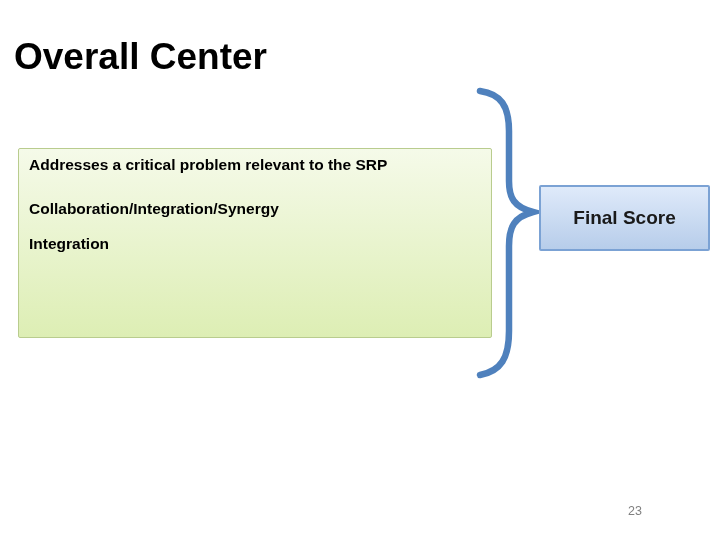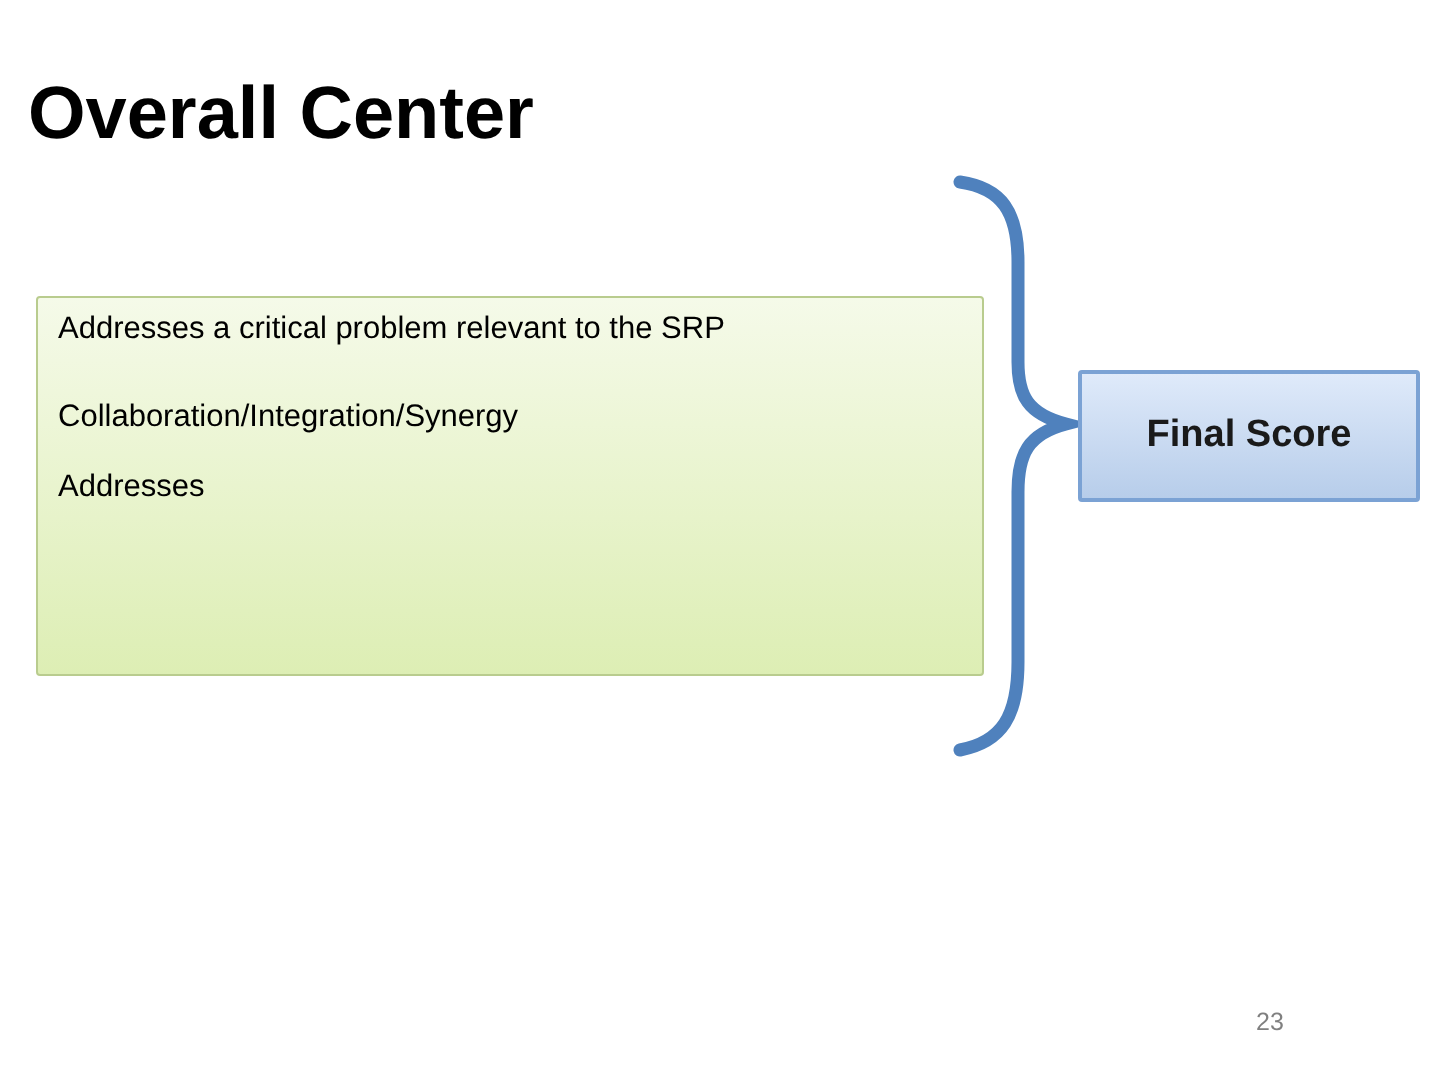--- a/index.html
+++ b/index.html
@@ -31,21 +31,21 @@
     height: 190px;
     border: 1.5px solid #b9cc8e;
     border-radius: 2px;
     box-sizing: border-box;
   }
   .criteria-item {
     position: absolute;
     left: 10px;
     right: 2px;
     font-size: 15.5px;
-    font-weight: normal;
+    font-weight: bold;
     color: #000000;
     white-space: nowrap;
   }
   .criteria-item:nth-of-type(1) { top: 7px; }
   .criteria-item:nth-of-type(2) { top: 51px; }
   .criteria-item:nth-of-type(3) { top: 86px; }
   .criteria-item:nth-of-type(4) { top: 138px; }
   .brace {
     position: absolute;
     left: 465px;
@@ -87,21 +87,21 @@
 </head>
 <body>
 
 <div class="slide">
 
   <h1 class="title">Overall Center</h1>
 
   <div class="criteria-box" style="background: linear-gradient(rgb(245, 250, 233), rgb(221, 238, 180)); border-color: rgb(185, 204, 142);">
     <div class="criteria-item">Addresses a critical problem relevant to the SRP</div>
     <div class="criteria-item">Collaboration/Integration/Synergy</div>
-    <div class="criteria-item">Addresses</div>
+    <div class="criteria-item">Integration</div>
   </div>
 
   <svg class="brace" viewBox="0 0 75 297" fill="none" xmlns="http://www.w3.org/2000/svg">
     <path d="M 15 6
              C 36 9, 44 21, 44 46
              L 44 96
              C 44 113, 49 122, 68 127
              C 49 132, 44 142, 44 161
              L 44 246
              C 44 273, 36 286, 15 290" stroke-width="6.5" stroke-linecap="round" fill="none" stroke="#4f81bd"></path>

